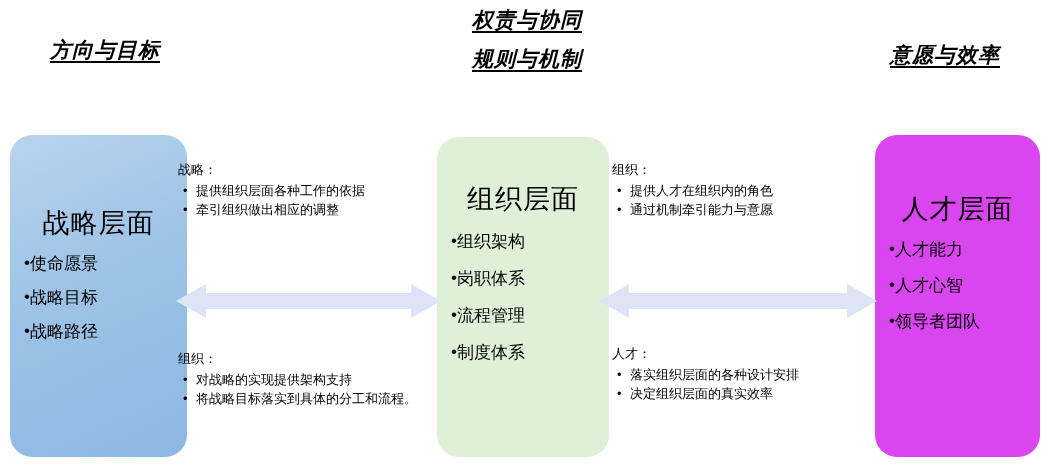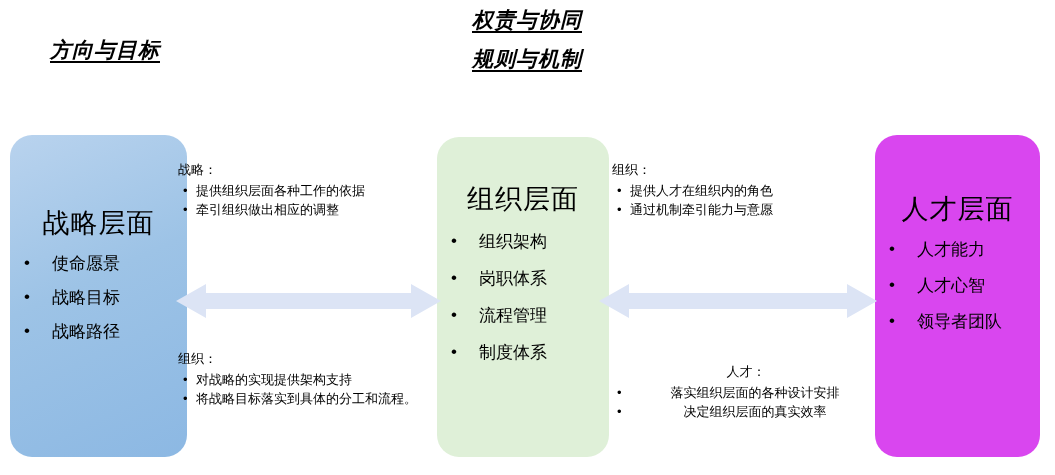--- a/index.html
+++ b/index.html
@@ -49,21 +49,21 @@
   }
   .pillar ul {
     list-style: none;
     margin-top: 6px;
   }
   .pillar li {
     position: relative;
     font-size: 17px;
     color: #000000;
     line-height: 1.35;
-    padding-left: 42px;
+    padding-left: 20px;
     margin-bottom: 11px;
     white-space: nowrap;
   }
   .pillar li::before {
     content: "\2022";
     position: absolute;
     left: 14px;
     top: -1px;
     font-size: 17px;
     line-height: 1.35;
@@ -114,39 +114,40 @@
   }
   .note li::before {
     content: "\2022";
     position: absolute;
     left: 5px;
     top: 0;
   }
   #note-tl { left: 178px; top: 160px; width: 250px; }
   #note-bl { left: 178px; top: 349px; width: 245px; }
   #note-tr { left: 612px; top: 160px; width: 260px; }
-  #note-br { left: 612px; top: 362px; width: 268px; text-align: center; }
+  #note-br { left: 612px; top: 344px; width: 268px; }
 
   
   .arrow {
     position: absolute;
     height: 42px;
   }
   #arrow-left  { left: 176px; top: 280px; width: 265px; }
   #arrow-right { left: 599px; top: 280px; width: 278px; }
   .arrow svg { display: block; width: 100%; height: 100%; }
 </style>
 </head>
 <body>
 
 <div id="stage">
 
   <div class="sec-header" id="hdr-left">方向与目标</div>
   <div class="sec-header" id="hdr-mid-2">规则与机制</div>
   <div class="sec-header" id="hdr-mid-1">权责与协同</div>
+  <div class="sec-header" id="hdr-right">意愿与效率</div>
 
   <div class="pillar" id="box-strategy">
     <div class="p-title">战略层面</div>
     <ul>
       <li>使命愿景</li>
       <li>战略目标</li>
       <li>战略路径</li>
     </ul>
   </div>
 

